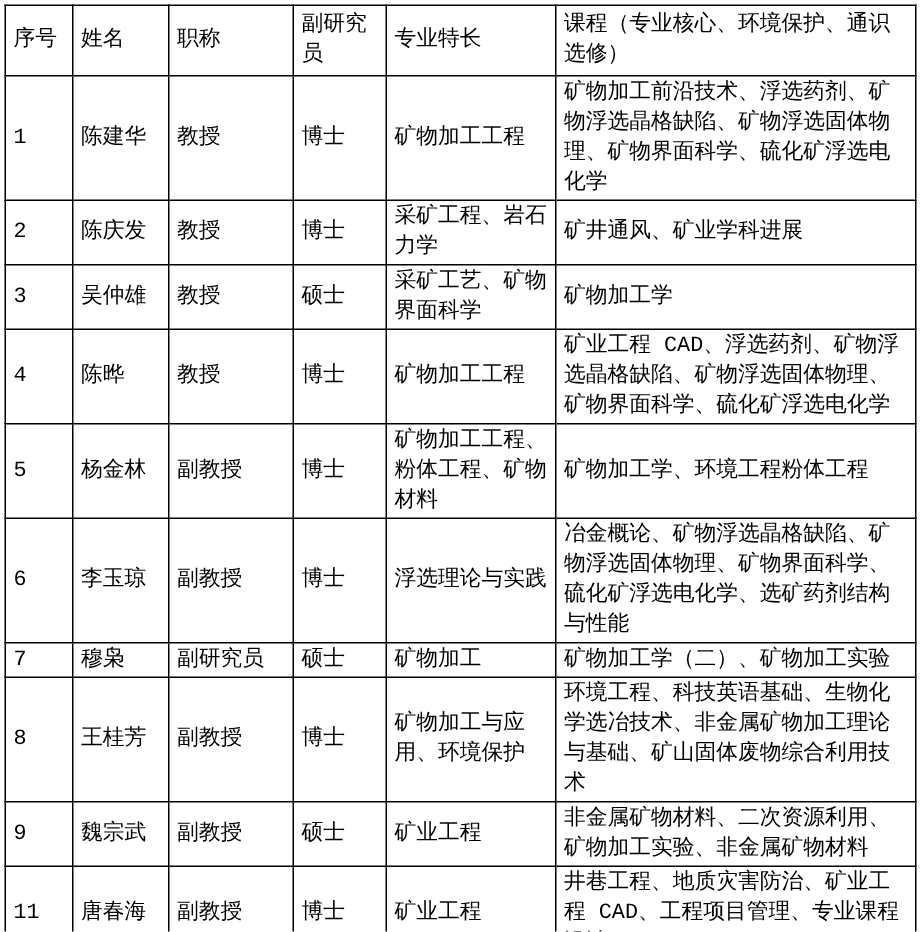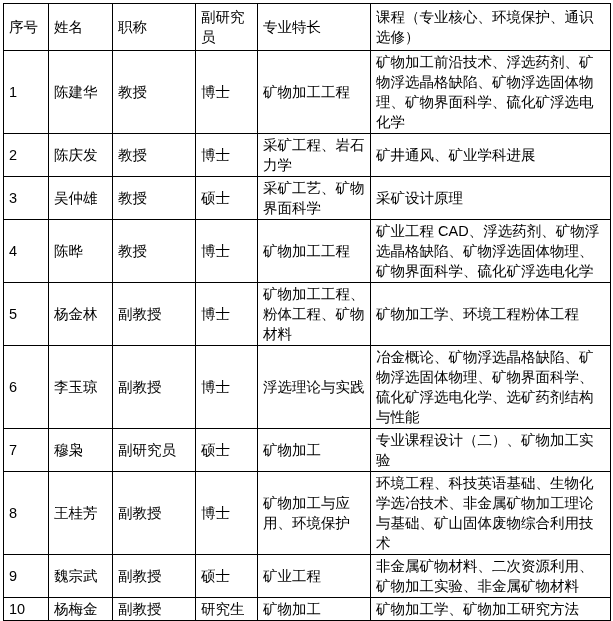--- a/index.html
+++ b/index.html
@@ -8,21 +8,21 @@
     width: 613px;
     height: 621px;
     background: #ffffff;
     overflow: hidden;
   }
   .page {
     width: 613px;
     height: 621px;
     box-sizing: border-box;
     padding: 3px 0 0 3px;
-    font-family: Liberation Sans, sans-serif;
+    font-family: Liberation Mono, monospace;
     color: #000000;
   }
   table.faculty {
     border-collapse: collapse;
     table-layout: fixed;
     width: 607px;
     font-size: 14.5px;
     line-height: 20px;
     color: #000000;
   }
@@ -84,21 +84,21 @@
         <td class="a-center">博士</td>
         <td>采矿工程、岩石力学</td>
         <td>矿井通风、矿业学科进展</td>
       </tr>
       <tr>
         <td class="a-center">3</td>
         <td class="a-name">吴仲雄</td>
         <td class="a-title">教授</td>
         <td class="a-center">硕士</td>
         <td>采矿工艺、矿物界面科学</td>
-        <td>采矿设计原理</td>
+        <td>矿物加工学</td>
       </tr>
       <tr>
         <td class="a-center">4</td>
         <td class="a-name">陈晔</td>
         <td class="a-title">教授</td>
         <td class="a-center">博士</td>
         <td>矿物加工工程</td>
         <td>矿业工程 CAD、浮选药剂、矿物浮选晶格缺陷、矿物浮选固体物理、矿物界面科学、硫化矿浮选电化学</td>
       </tr>
       <tr>
@@ -116,47 +116,39 @@
         <td class="a-center">博士</td>
         <td>浮选理论与实践</td>
         <td>冶金概论、矿物浮选晶格缺陷、矿物浮选固体物理、矿物界面科学、硫化矿浮选电化学、选矿药剂结构与性能</td>
       </tr>
       <tr>
         <td class="a-center">7</td>
         <td class="a-name">穆枭</td>
         <td class="a-title">副研究员</td>
         <td class="a-center">硕士</td>
         <td>矿物加工</td>
-        <td>专业课程设计（二）、矿物加工实验</td>
+        <td>矿物加工学（二）、矿物加工实验</td>
       </tr>
       <tr>
         <td class="a-center">8</td>
         <td class="a-name">王桂芳</td>
         <td class="a-title">副教授</td>
         <td class="a-center">博士</td>
         <td>矿物加工与应用、环境保护</td>
         <td>环境工程、科技英语基础、生物化学选冶技术、非金属矿物加工理论与基础、矿山固体废物综合利用技术</td>
       </tr>
       <tr>
         <td class="a-center">9</td>
         <td class="a-name">魏宗武</td>
         <td class="a-title">副教授</td>
         <td class="a-center">硕士</td>
         <td>矿业工程</td>
         <td>非金属矿物材料、二次资源利用、矿物加工实验、非金属矿物材料</td>
       </tr>
       <tr>
-        <td class="a-center">10</td>
-        <td class="a-name">杨梅金</td>
-        <td class="a-title">副教授</td>
-        <td class="a-center">研究生</td>
-        <td>矿物加工</td>
-        <td>矿物加工学、矿物加工研究方法</td>
-      </tr>
-      <tr>
         <td class="a-center">11</td>
         <td class="a-name">唐春海</td>
         <td class="a-title">副教授</td>
         <td class="a-center">博士</td>
         <td>矿业工程</td>
         <td>井巷工程、地质灾害防治、矿业工程 CAD、工程项目管理、专业课程设计</td>
       </tr>
 
     </tbody>
   </table>

